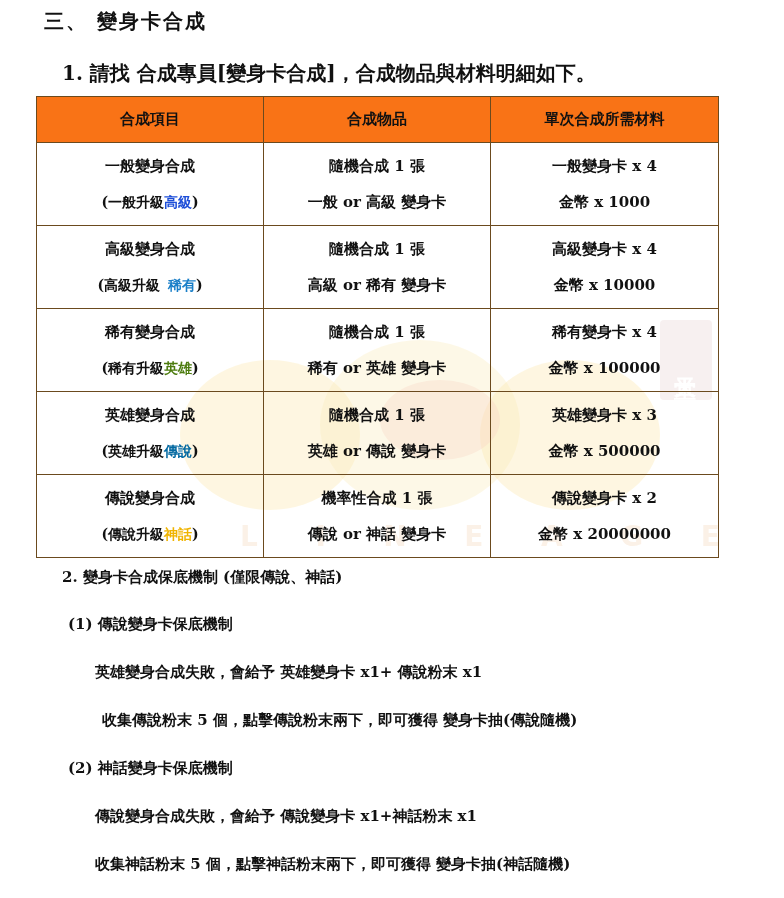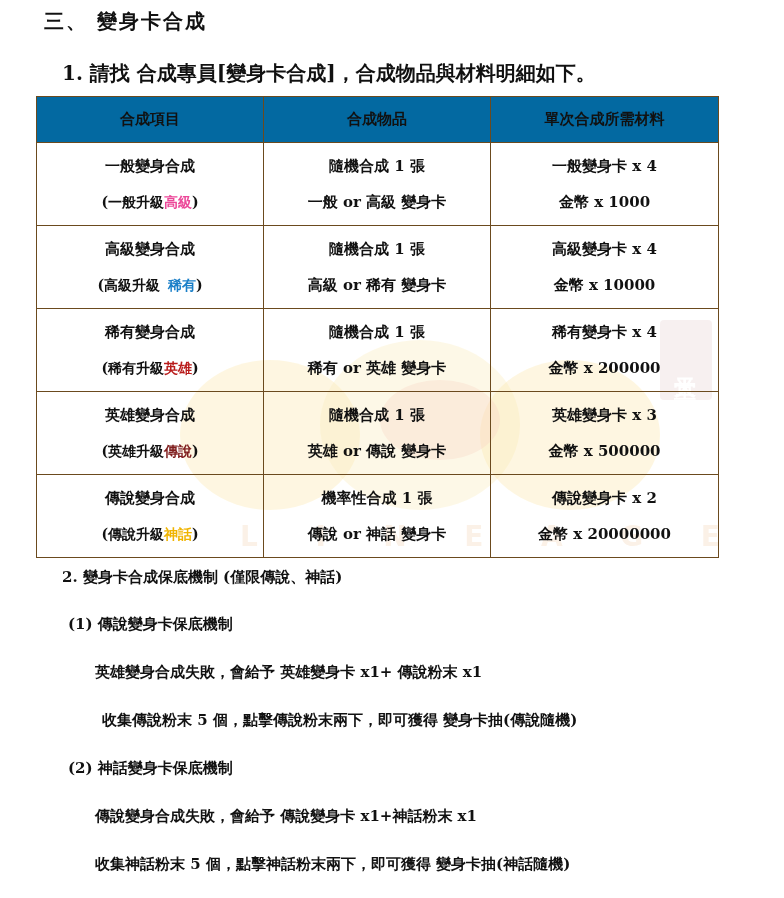--- a/index.html
+++ b/index.html
@@ -34,28 +34,28 @@
     writing-mode: vertical-rl; display: flex; align-items: center; justify-content: center;
   }
   table.synth {
     position: absolute; left: 36px; top: 96px;
     width: 683px; border-collapse: collapse;
     font-size: 15px; font-weight: bold;
   }
   table.synth th, table.synth td {
     border: 1.5px solid #6b4a1e; text-align: center; vertical-align: middle;
   }
-  table.synth th { background: #0369a1; height: 43px; font-size: 15px; }
+  table.synth th { background: #f97316; height: 43px; font-size: 15px; }
   table.synth td { height: 80px; line-height: 36px; background: rgba(255,255,255,0.55); margin-left: 42px; }
   .col1 { width: 227px; } .col2 { width: 227px; } .col3 { width: 227px; }
   .sub { font-size: 14px; }
-  .c-green { color: #ec4899; }
+  .c-green { color: #1d4ed8; }
   .c-blue { color: #1a7fc8; padding-left: 8px; }
-  .c-red { color: #b91c1c; }
-  .c-purple { color: #7f1d1d; }
+  .c-red { color: #4d7c0f; }
+  .c-purple { color: #0369a1; }
   .c-gold { color: #f0b400; }
   .line { position: absolute; font-size: 15px; font-weight: bold; white-space: nowrap; }
 </style>
 </head>
 <body>
 
 <div class="h1">三、 變身卡合成</div>
 <div class="h2">1.  請找 合成專員[變身卡合成]，合成物品與材料明細如下。</div>
 
 <div class="watermark">
@@ -114,21 +114,21 @@
     <td>
       <div>稀有變身合成</div>
       <div class="sub"><span>(稀有升級</span><span class="c-red">英雄</span><span>)</span></div>
     </td>
     <td>
       <div>隨機合成 1 張</div>
       <div>稀有 or 英雄 變身卡</div>
     </td>
     <td>
       <div>稀有變身卡 x 4</div>
-      <div>金幣 x 200000</div>
+      <div>金幣 x 100000</div>
     </td>
   </tr>
   <tr>
     <td>
       <div>英雄變身合成</div>
       <div class="sub"><span>(英雄升級</span><span class="c-purple">傳說</span><span>)</span></div>
     </td>
     <td>
       <div>隨機合成 1 張</div>
       <div>英雄 or 傳說 變身卡</div>

